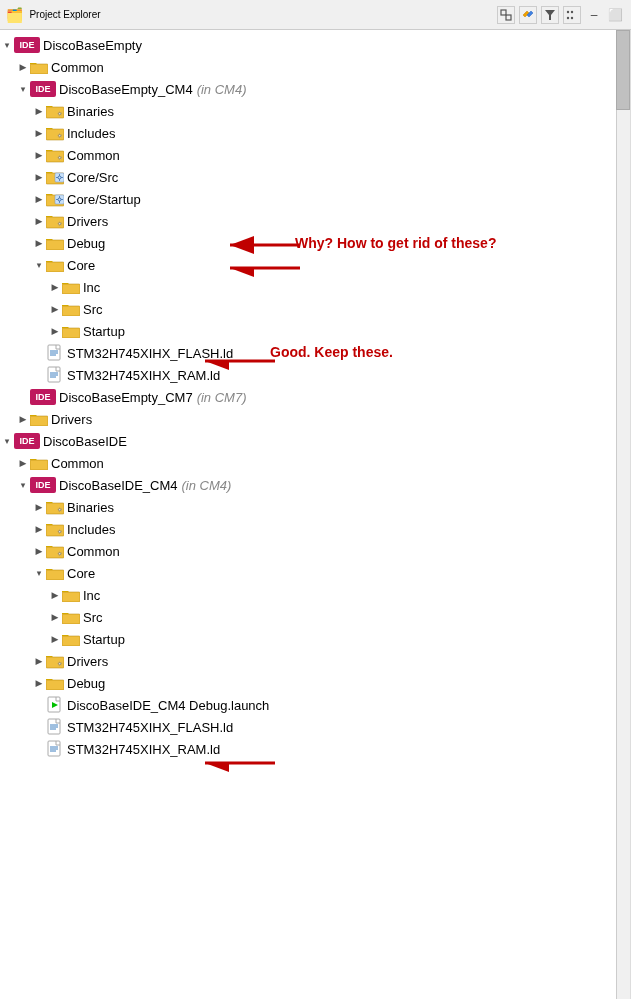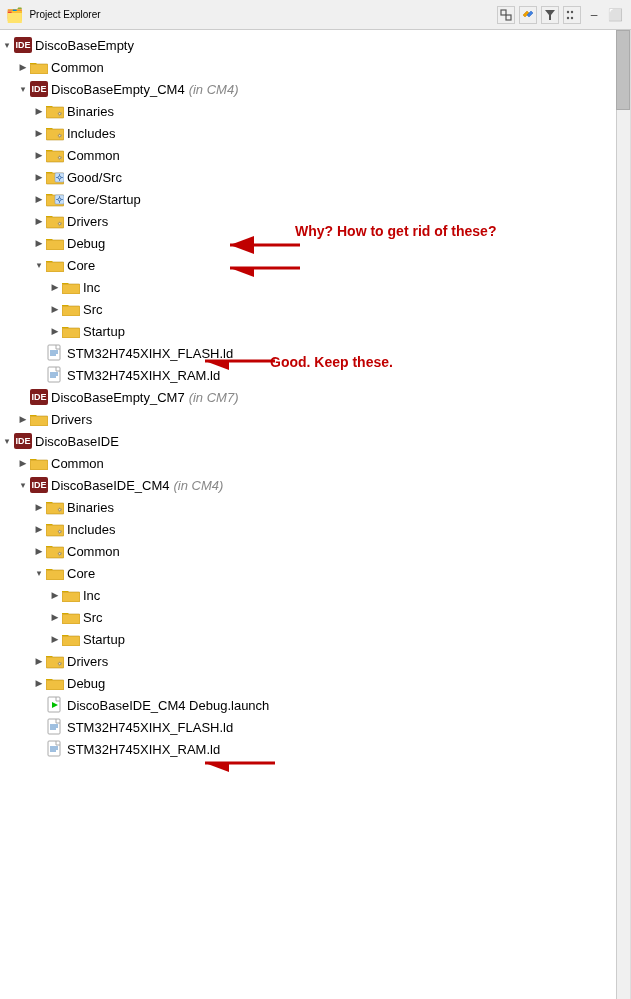--- a/index.html
+++ b/index.html
@@ -108,25 +108,25 @@
     }
     .node-label-italic {
       font-style: italic;
       color: #888;
       font-size: 13px;
       margin-left: 4px;
     }
 
     
     .ide-icon {
-      background: #7f1d1d;
+      background: #be185d;
       color: #fff;
       font-size: 9px;
       font-weight: bold;
-      width: 18px;
+      width: 26px;
       height: 16px;
       border-radius: 2px;
       display: inline-flex;
       align-items: center;
       justify-content: center;
       margin-right: 3px;
       flex-shrink: 0;
     }
 
     
@@ -303,21 +303,21 @@
     <g transform="translate(9,4)">
       <rect x="0" y="0" width="9" height="9" rx="1" fill="#c8e0f8" stroke="#7090c0" stroke-width="0.5"></rect>
       <circle cx="4.5" cy="4.5" r="1.5" fill="none" stroke="#4070b0" stroke-width="1"></circle>
       <line x1="4.5" y1="1" x2="4.5" y2="3" stroke="#4070b0" stroke-width="0.8"></line>
       <line x1="4.5" y1="6" x2="4.5" y2="8" stroke="#4070b0" stroke-width="0.8"></line>
       <line x1="1" y1="4.5" x2="3" y2="4.5" stroke="#4070b0" stroke-width="0.8"></line>
       <line x1="6" y1="4.5" x2="8" y2="4.5" stroke="#4070b0" stroke-width="0.8"></line>
     </g>
   </svg>
         </span>
-        <span class="node-label">Good/Src</span>
+        <span class="node-label">Core/Src</span>
       </div>
       <div class="tree-row">
         <span class="indent"></span>
         <span class="indent"></span>
         <span class="chevron">▶</span>
         <span class="gear-folder-icon">
           <svg width="18" height="16" viewBox="0 0 18 16">
     <rect x="0" y="4" width="18" height="11" rx="1" fill="#f0c040" stroke="#b08000" stroke-width="0.5"></rect>
     <path d="M0 4 L0 3 L6 3 L7 4 Z" fill="#d4a800"></path>
     <g transform="translate(9,4)">
@@ -638,21 +638,21 @@
   <div class="red-arrow" style="top:205px; left:225px;">
     <svg width="80" height="30" viewBox="0 0 80 30">
       <defs>
         <marker id="arrowhead1" markerWidth="8" markerHeight="6" refX="8" refY="3" orient="auto">
           <polygon points="0 0, 8 3, 0 6" fill="#c00000"></polygon>
         </marker>
       </defs>
       <line x1="75" y1="10" x2="5" y2="10" stroke="#c00000" stroke-width="3" marker-end="url(#arrowhead1)"></line>
     </svg>
   </div>
-  <div style="position:absolute; top:193px; left:295px; pointer-events:none;">
+  <div style="position:absolute; top:205px; left:295px; pointer-events:none;">
     <span class="annotation-text" style="font-size:14px; font-weight:bold; color:#c00000;">Why? How to get rid of these?</span>
   </div>
 
   <div class="red-arrow" style="top:228px; left:225px;">
     <svg width="80" height="30" viewBox="0 0 80 30">
       <defs>
         <marker id="arrowhead2" markerWidth="8" height="6" refX="8" refY="3" orient="auto">
           <polygon points="0 0, 8 3, 0 6" fill="#c00000"></polygon>
         </marker>
       </defs>
@@ -663,21 +663,21 @@
   <div class="red-arrow" style="top:316px; left:200px;">
     <svg width="80" height="30" viewBox="0 0 80 30">
       <defs>
         <marker id="arrowhead3" markerWidth="8" height="6" refX="8" refY="3" orient="auto">
           <polygon points="0 0, 8 3, 0 6" fill="#c00000"></polygon>
         </marker>
       </defs>
       <line x1="75" y1="15" x2="5" y2="15" stroke="#c00000" stroke-width="3" marker-end="url(#arrowhead3)"></line>
     </svg>
   </div>
-  <div style="position:absolute; top:324px; left:270px; pointer-events:none;">
+  <div style="position:absolute; top:314px; left:270px; pointer-events:none;">
     <span class="annotation-text" style="font-size:14px; font-weight:bold; color:#c00000;">Good. Keep these.</span>
   </div>
 
   <div class="red-arrow" style="top:718px; left:200px;">
     <svg width="80" height="30" viewBox="0 0 80 30">
       <defs>
         <marker id="arrowhead4" markerWidth="8" height="6" refX="8" refY="3" orient="auto">
           <polygon points="0 0, 8 3, 0 6" fill="#c00000"></polygon>
         </marker>
       </defs>

